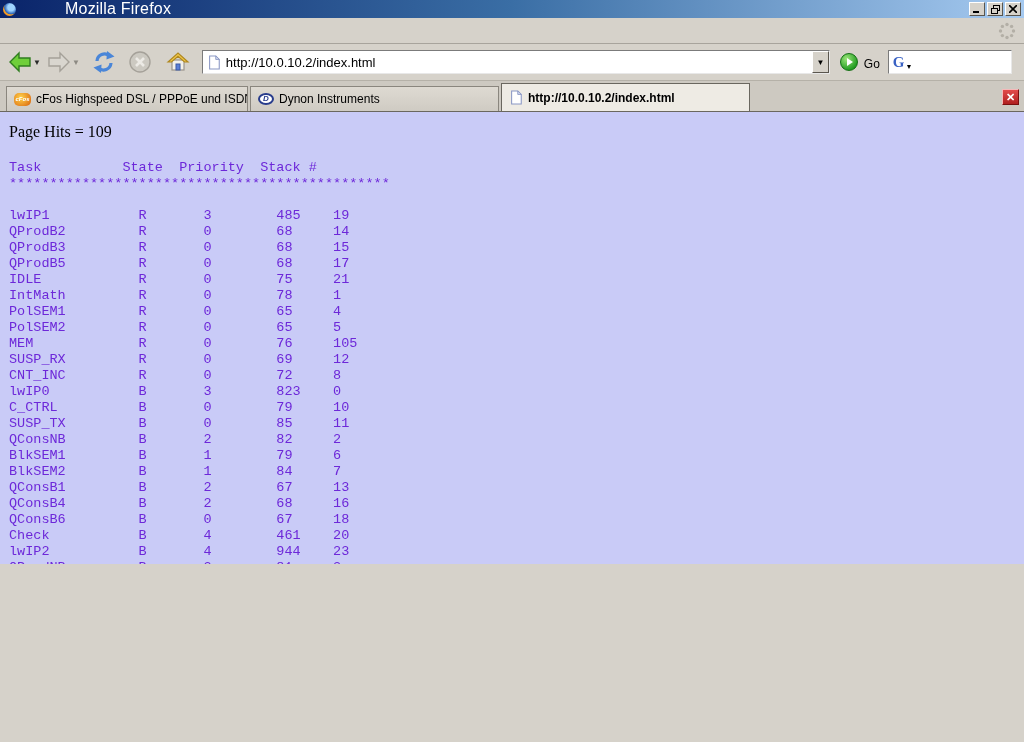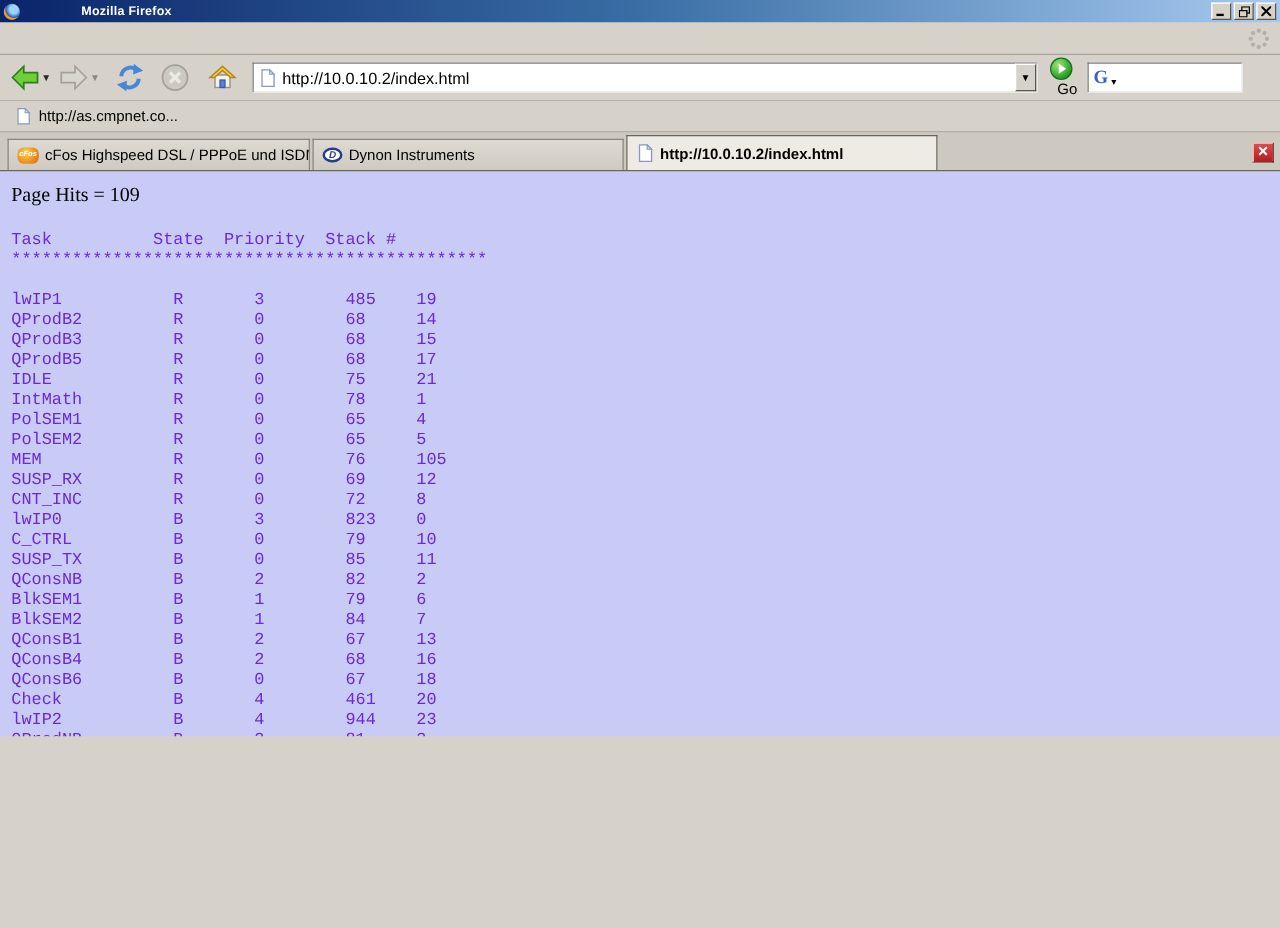--- a/index.html
+++ b/index.html
@@ -3,38 +3,38 @@
 <meta charset="utf-8">
 <style>
   * { box-sizing: border-box; margin: 0; padding: 0; }
   html,body { width:1024px; height:742px; overflow:hidden; }
   body { font-family:"Liberation Sans", sans-serif; background:#d6d2ca; }
   .window { width:1024px; height:742px; display:flex; flex-direction:column; }
 
   
   .titlebar{ height:18px; background:linear-gradient(90deg, var(--c-title-l,#0a246a) 0%, #3a6ea5 50%, var(--c-title-r,#a6caf0) 100%); display:flex; align-items:center; padding:0 3px; flex:none; }
   .fx-logo{ width:13px; height:13px; border-radius:50%; background:radial-gradient(circle at 62% 35%, #9fd4ff 0 28%, #2a63b8 55%, #f7a223 62%, #e3681a 100%); flex:none; }
-  .title-text{ color:#fff; font-weight:bold; font-size:10px; margin-left:4px; letter-spacing:.2px;padding-left:45px; }
+  .title-text{ color:#fff; font-weight:normal; font-size:16px; margin-left:4px; letter-spacing:.2px;padding-left:45px; }
   .win-buttons{ margin-left:auto; display:flex; gap:2px; }
   .win-btn{ width:16px; height:14px; background:#d6d2ca; border:1px solid; border-color:#fff #5a564e #5a564e #fff; display:flex; align-items:center; justify-content:center; font-size:9px; font-weight:bold; color:#000; line-height:1; }
 
   
   .menubar{ height:26px; background:#d6d2ca; display:flex; align-items:center; padding:0 5px; border-bottom:1px solid #a8a49c; flex:none; position:relative; }
   .menu-item{ font-size:12px; color:#000; padding:3px 7px; margin-right:5px; cursor:default; }
   .throbber{ position:absolute; right:8px; top:4px; }
 
   
   .navbar{ height:37px; background:#d6d2ca; display:flex; align-items:center; padding:0 6px; border-bottom:1px solid #b5b1a8; flex:none; }
   .nav-btn{ display:flex; align-items:center; margin-right:2px; padding:2px; }
   .drop-caret{ font-size:8px; color:#2a2a2a; margin-left:1px; }
   .urlbar{ position:relative; width:628px; height:24px; margin-left:8px; background:#fff; border:1px solid #7b7b7b; border-bottom-color:#e8e8e8; border-right-color:#e8e8e8; display:flex; align-items:center; }
   .urlbar .page-ic{ margin:0 5px 0 4px; flex:none; }
   .url-input{ border:none; outline:none; flex:1; font-size:13px; font-family:"Liberation Sans",sans-serif; color:#000; height:20px; background:transparent; }
   .url-drop{ width:17px; height:22px; background:#d6d2ca; border:1px solid; border-color:#fff #5a564e #5a564e #fff; display:flex; align-items:center; justify-content:center; font-size:8px; flex:none; }
-  .go-wrap{ display:flex; align-items:flex-start; margin-left:10px;flex-direction:column; }
+  .go-wrap{ display:flex; align-items:flex-end; margin-left:10px; }
   .go-circle{ width:18px; height:18px; border-radius:50%; background:radial-gradient(circle at 35% 30%, #9ce57a, var(--c-go,#1f9a1f) 75%); border:1px solid #127012; display:flex; align-items:center; justify-content:center; }
   .go-circle .tri{ width:0; height:0; border-left:6px solid #fff; border-top:4px solid transparent; border-bottom:4px solid transparent; margin-left:2px; }
   .go-label{ font-size:12px; margin:0 8px 0 6px; }
   .searchbox{ position:relative; width:124px; height:24px; background:#fff; border:1px solid #7b7b7b; border-bottom-color:#e8e8e8; border-right-color:#e8e8e8; display:flex; align-items:center; }
   .g-logo{ font-family:"Liberation Serif",serif; font-weight:bold; font-size:15px; color:#3a62c4; margin-left:4px; line-height:1; }
   .g-caret{ font-size:7px; color:#000; margin-left:1px; margin-top:8px; }
   .search-input{ border:none; outline:none; flex:1; min-width:10px; height:20px; font-size:12px; background:transparent; }
 
   
   .bookmarksbar{ height:25px; background:#d6d2ca; display:flex; align-items:center; padding:0 8px; border-bottom:1px solid #a8a49c; flex:none; }
@@ -157,29 +157,20 @@
       <span class="go-label">Go</span>
     </span>
 
     <span class="searchbox">
       <span class="g-logo">G</span>
       <span class="g-caret">▼</span>
       <input class="search-input" value="" style="">
     </span>
   </div>
 
-  <div class="bookmarksbar">
-    <span class="bookmark-item">
-      <svg width="13" height="14" viewBox="0 0 16 17">
-          <path d="M3 1 h7 l4 4 v11 h-11 z" fill="#fff" stroke="#8a97c4" stroke-width="1.2"></path>
-          <path d="M10 1 v4 h4 z" fill="#d7def2" stroke="#8a97c4" stroke-width="1"></path>
-        </svg>
-      <span>http://as.cmpnet.co...</span>
-    </span>
-  </div>
 
   <div class="tabbar" id="tabbar">
     <span class="tab" style="width: 242px;">
         <span class="icon-cfos">cFos</span>
         <span>cFos Highspeed DSL / PPPoE und ISDN CAP...</span>
       </span>
       <span class="tab" style="width: 249px;">
         <span class="icon-dynon">D</span>
         <span>Dynon Instruments</span>
       </span>

